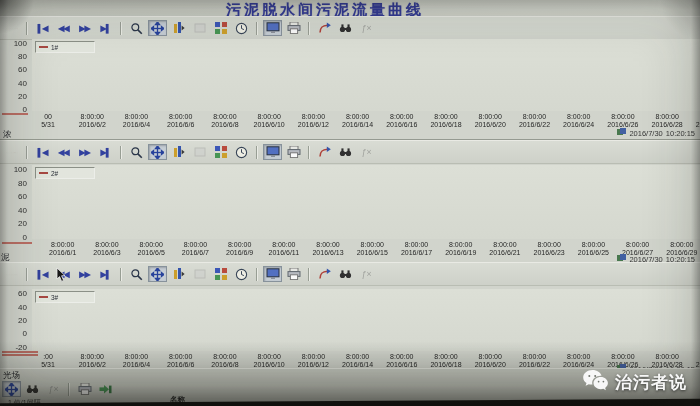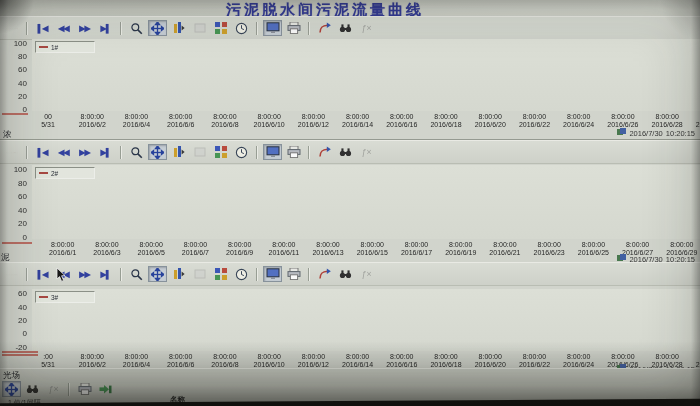--- a/index.html
+++ b/index.html
@@ -718,13 +718,26 @@
 
   <div class="cursor" style="left:56px;top:268px;">
     <svg width="11" height="15" viewBox="0 0 11 15">
         <path d="M1 0 L1 11 L3.6 8.6 L5.6 13.4 L7.6 12.4 L5.6 7.8 L9 7.6 Z" fill="#111" stroke="#f5f5f5" stroke-width="0.8"></path>
       </svg>
   </div>
 
   <div class="strip"></div>
   <div class="overlay"></div>
 
+  <div class="watermark">
+    <span>
+      <svg width="27" height="22" viewBox="0 0 27 22">
+        <path d="M10.5 1C5.3 1 1.2 4.3 1.2 8.4c0 2.3 1.3 4.3 3.3 5.7l-.9 2.7 3.1-1.6c.9.25 1.9.4 2.9.4.3 0 .6 0 .9-.03-.2-.6-.3-1.2-.3-1.9 0-3.9 3.8-7 8.4-7 .3 0 .6 0 .9.03C18.7 3.6 15 1 10.5 1z" fill="#fdfdfd"></path>
+        <path d="M18.9 8.0c-4.1 0-7.4 2.7-7.4 6.1s3.3 6.1 7.4 6.1c.8 0 1.6-.1 2.4-.35l2.6 1.35-.75-2.3c1.7-1.1 2.75-2.85 2.75-4.8 0-3.4-3.3-6.1-7-6.1z" fill="#fdfdfd"></path>
+        <circle cx="7.3" cy="7.1" r="1" fill="#70756c"></circle>
+          <circle cx="13.2" cy="7.1" r="1" fill="#70756c"></circle>
+        <circle cx="16.6" cy="12.6" r="0.85" fill="#70756c"></circle>
+          <circle cx="21.4" cy="12.6" r="0.85" fill="#70756c"></circle>
+      </svg>
+    </span>
+    <span>治污者说</span>
+  </div>
 </div>
 
 </body></html>

